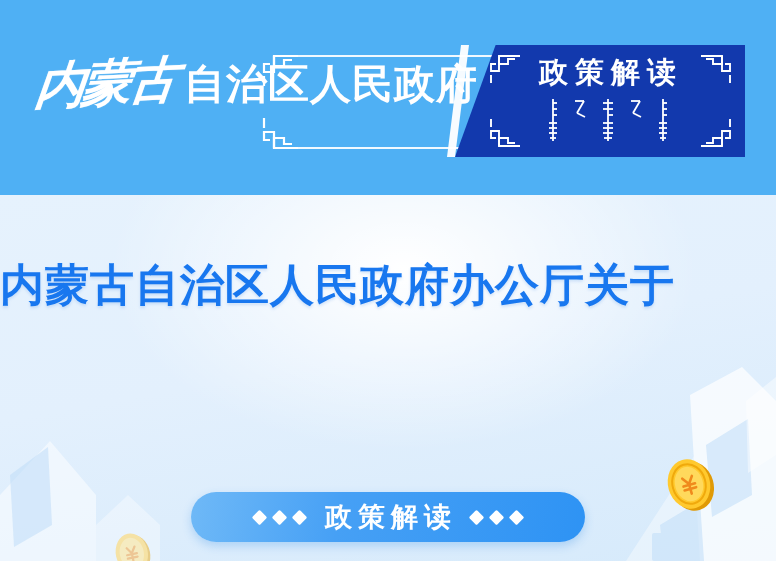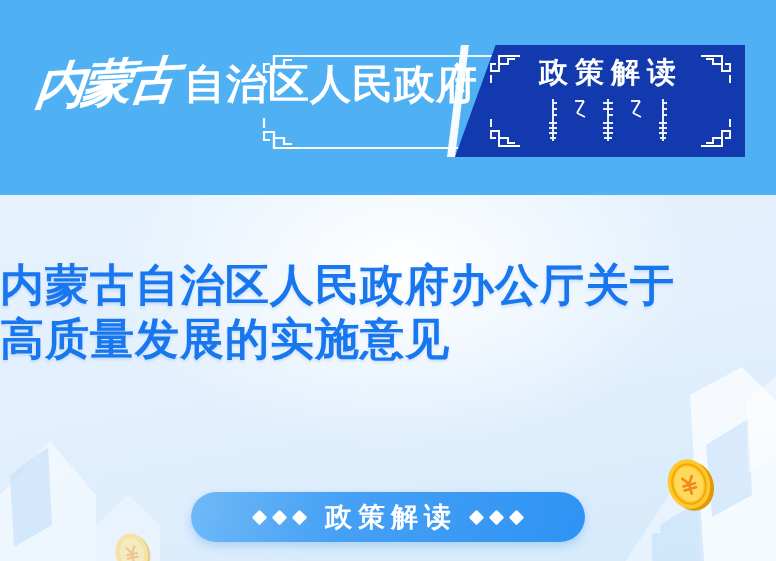--- a/index.html
+++ b/index.html
@@ -85,21 +85,21 @@
     background:
       radial-gradient(ellipse 420px 260px at 52% 20%, #ffffff 0%, rgba(255,255,255,0) 70%),
       linear-gradient(170deg,#e6f2fd 0%, #e3f0fd 45%, #d6eafb 100%);
     overflow:hidden;
   }
   .bg-deco{position:absolute;left:0;top:0;width:776px;height:366px;}
 
   
   .title{
     position:absolute;left:0;top:258px;width:616px;
-    color:#1877ef;
+    text-align:center;color:#1877ef;
     font-size:44px;font-weight:700;line-height:54px;
     letter-spacing:1px;
     text-shadow:0 2px 3px rgba(45,120,220,.18);
   }
   .title .ln{display:block;white-space:nowrap;}
 
   
   .pill{
     position:absolute;left:191px;top:492px;width:394px;height:50px;
     border-radius:25px;
@@ -260,21 +260,20 @@
       </g>
       <g fill="#ffffff" opacity="0.45">
         <path d="M746 206 L776 182 L776 260 L748 278 Z"></path>
       </g>
     </svg>
 
   </div>
 
   <div class="title">
     <span class="ln">内蒙古自治区人民政府办公厅关于</span>
-    <span class="ln">高质量发展的实施意见</span>
   </div>
 
   <svg class="coin right" viewBox="0 0 58 64">
     <g transform="rotate(-16 29 32)">
       <ellipse cx="32" cy="35" rx="21" ry="25" fill="#e09a06"></ellipse>
       <ellipse cx="29" cy="32" rx="21" ry="25" fill="#ffc92e"></ellipse>
       <ellipse cx="29" cy="32" rx="16.5" ry="20" fill="none" stroke="#f0a90c" stroke-width="2"></ellipse>
       <ellipse cx="29" cy="32" rx="14" ry="17.5" fill="#ffd95c"></ellipse>
       <g stroke="#f08a1c" stroke-width="2.6" fill="none" stroke-linecap="round">
         <path d="M24 25 L29 32"></path>

